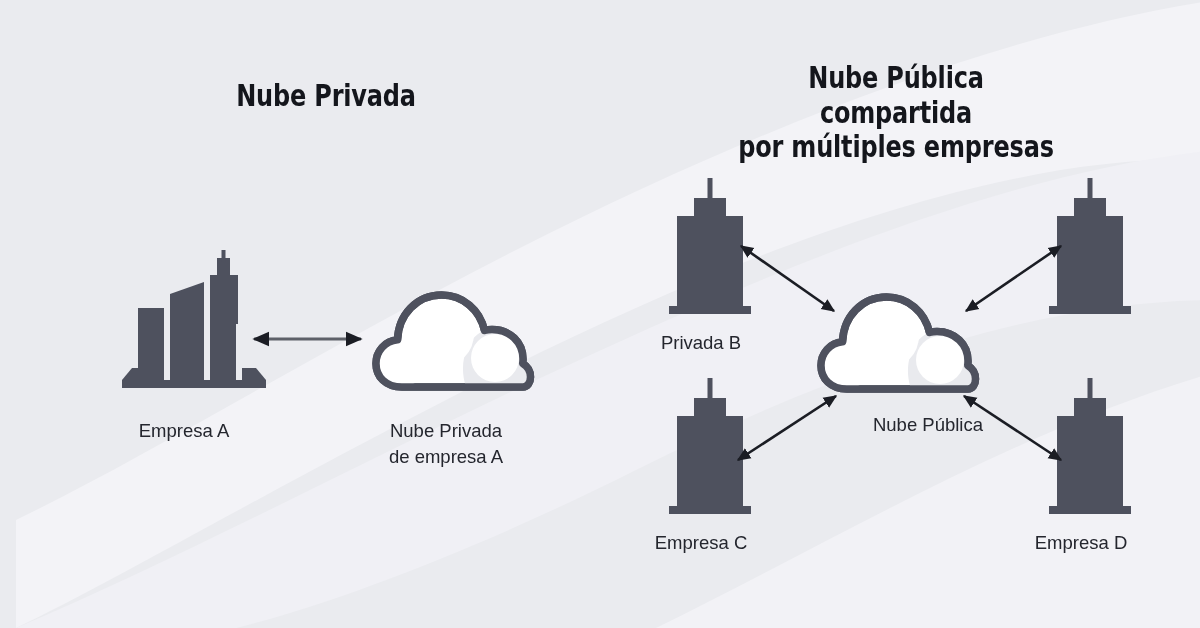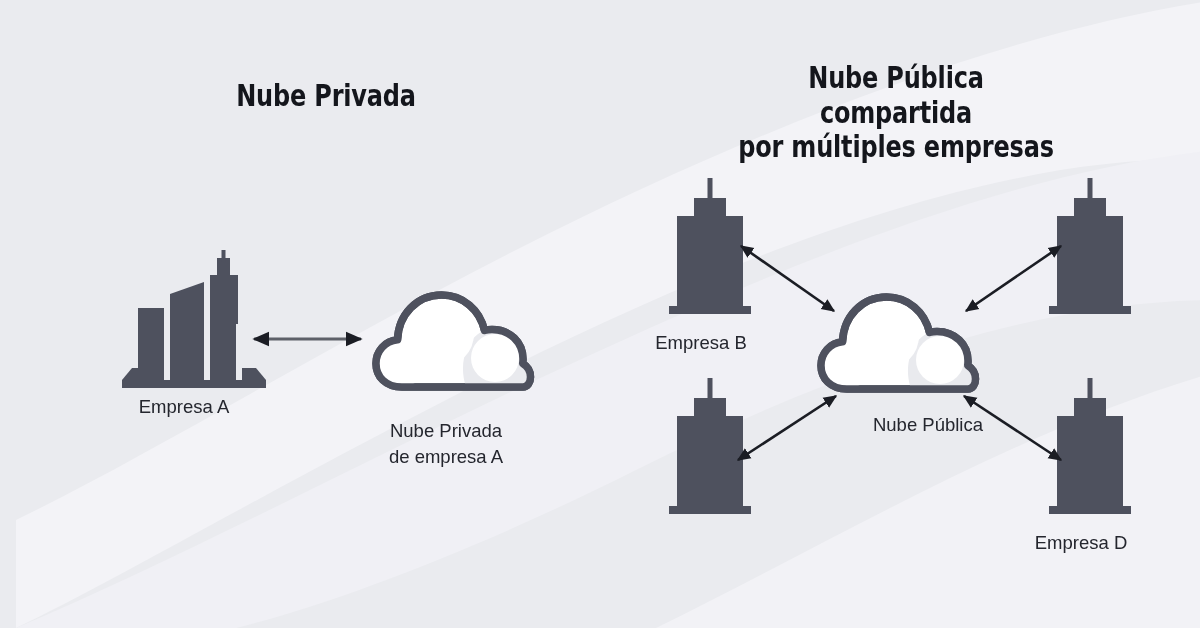--- a/index.html
+++ b/index.html
@@ -66,21 +66,21 @@
   .label {
     position: absolute;
     color: #24262e;
     font-size: 18.5px;
     text-align: center;
     line-height: 1.38;
     white-space: pre-line;
     font-family: "Liberation Sans", "DejaVu Sans", sans-serif;
   }
 
-  #label-empresa-a   { left:  58px; top: 394px; width: 220px; }
+  #label-empresa-a   { left:  58px; top: 418px; width: 220px; }
   #label-nube-priv   { left: 320px; top: 418px; width: 220px; }
   #label-empresa-b   { left: 575px; top: 330px; width: 220px; }
   #label-empresa-e   { left: 955px; top: 330px; width: 220px; }
   #label-nube-pub    { left: 802px; top: 412px; width: 220px; }
   #label-empresa-c   { left: 575px; top: 530px; width: 220px; }
   #label-empresa-d   { left: 955px; top: 530px; width: 220px; }
 
   
   .icon-holder { position: absolute; }
 
@@ -235,18 +235,19 @@
     <line x1="722" y1="460" x2="820" y2="396" stroke="#1b1d24" stroke-width="2.6" marker-start="url(#ahead)" marker-end="url(#ahead)"></line>
 
     <line x1="1045" y1="460" x2="948" y2="396" stroke="#1b1d24" stroke-width="2.6" marker-start="url(#ahead)" marker-end="url(#ahead)"></line>
   </svg>
 
   <div class="layer">
     <div class="label" id="label-empresa-a">Empresa A</div>
     <div class="label" id="label-nube-priv">Nube Privada
 de empresa A</div>
 
-    <div class="label" id="label-empresa-b">Empresa B</div>
+    <div class="label" id="label-empresa-b">Privada B</div>
     <div class="label" id="label-nube-pub">Nube Pública</div>
+    <div class="label" id="label-empresa-c">Empresa C</div>
     <div class="label" id="label-empresa-d">Empresa D</div>
   </div>
 
 </div>
 
 </body></html>

